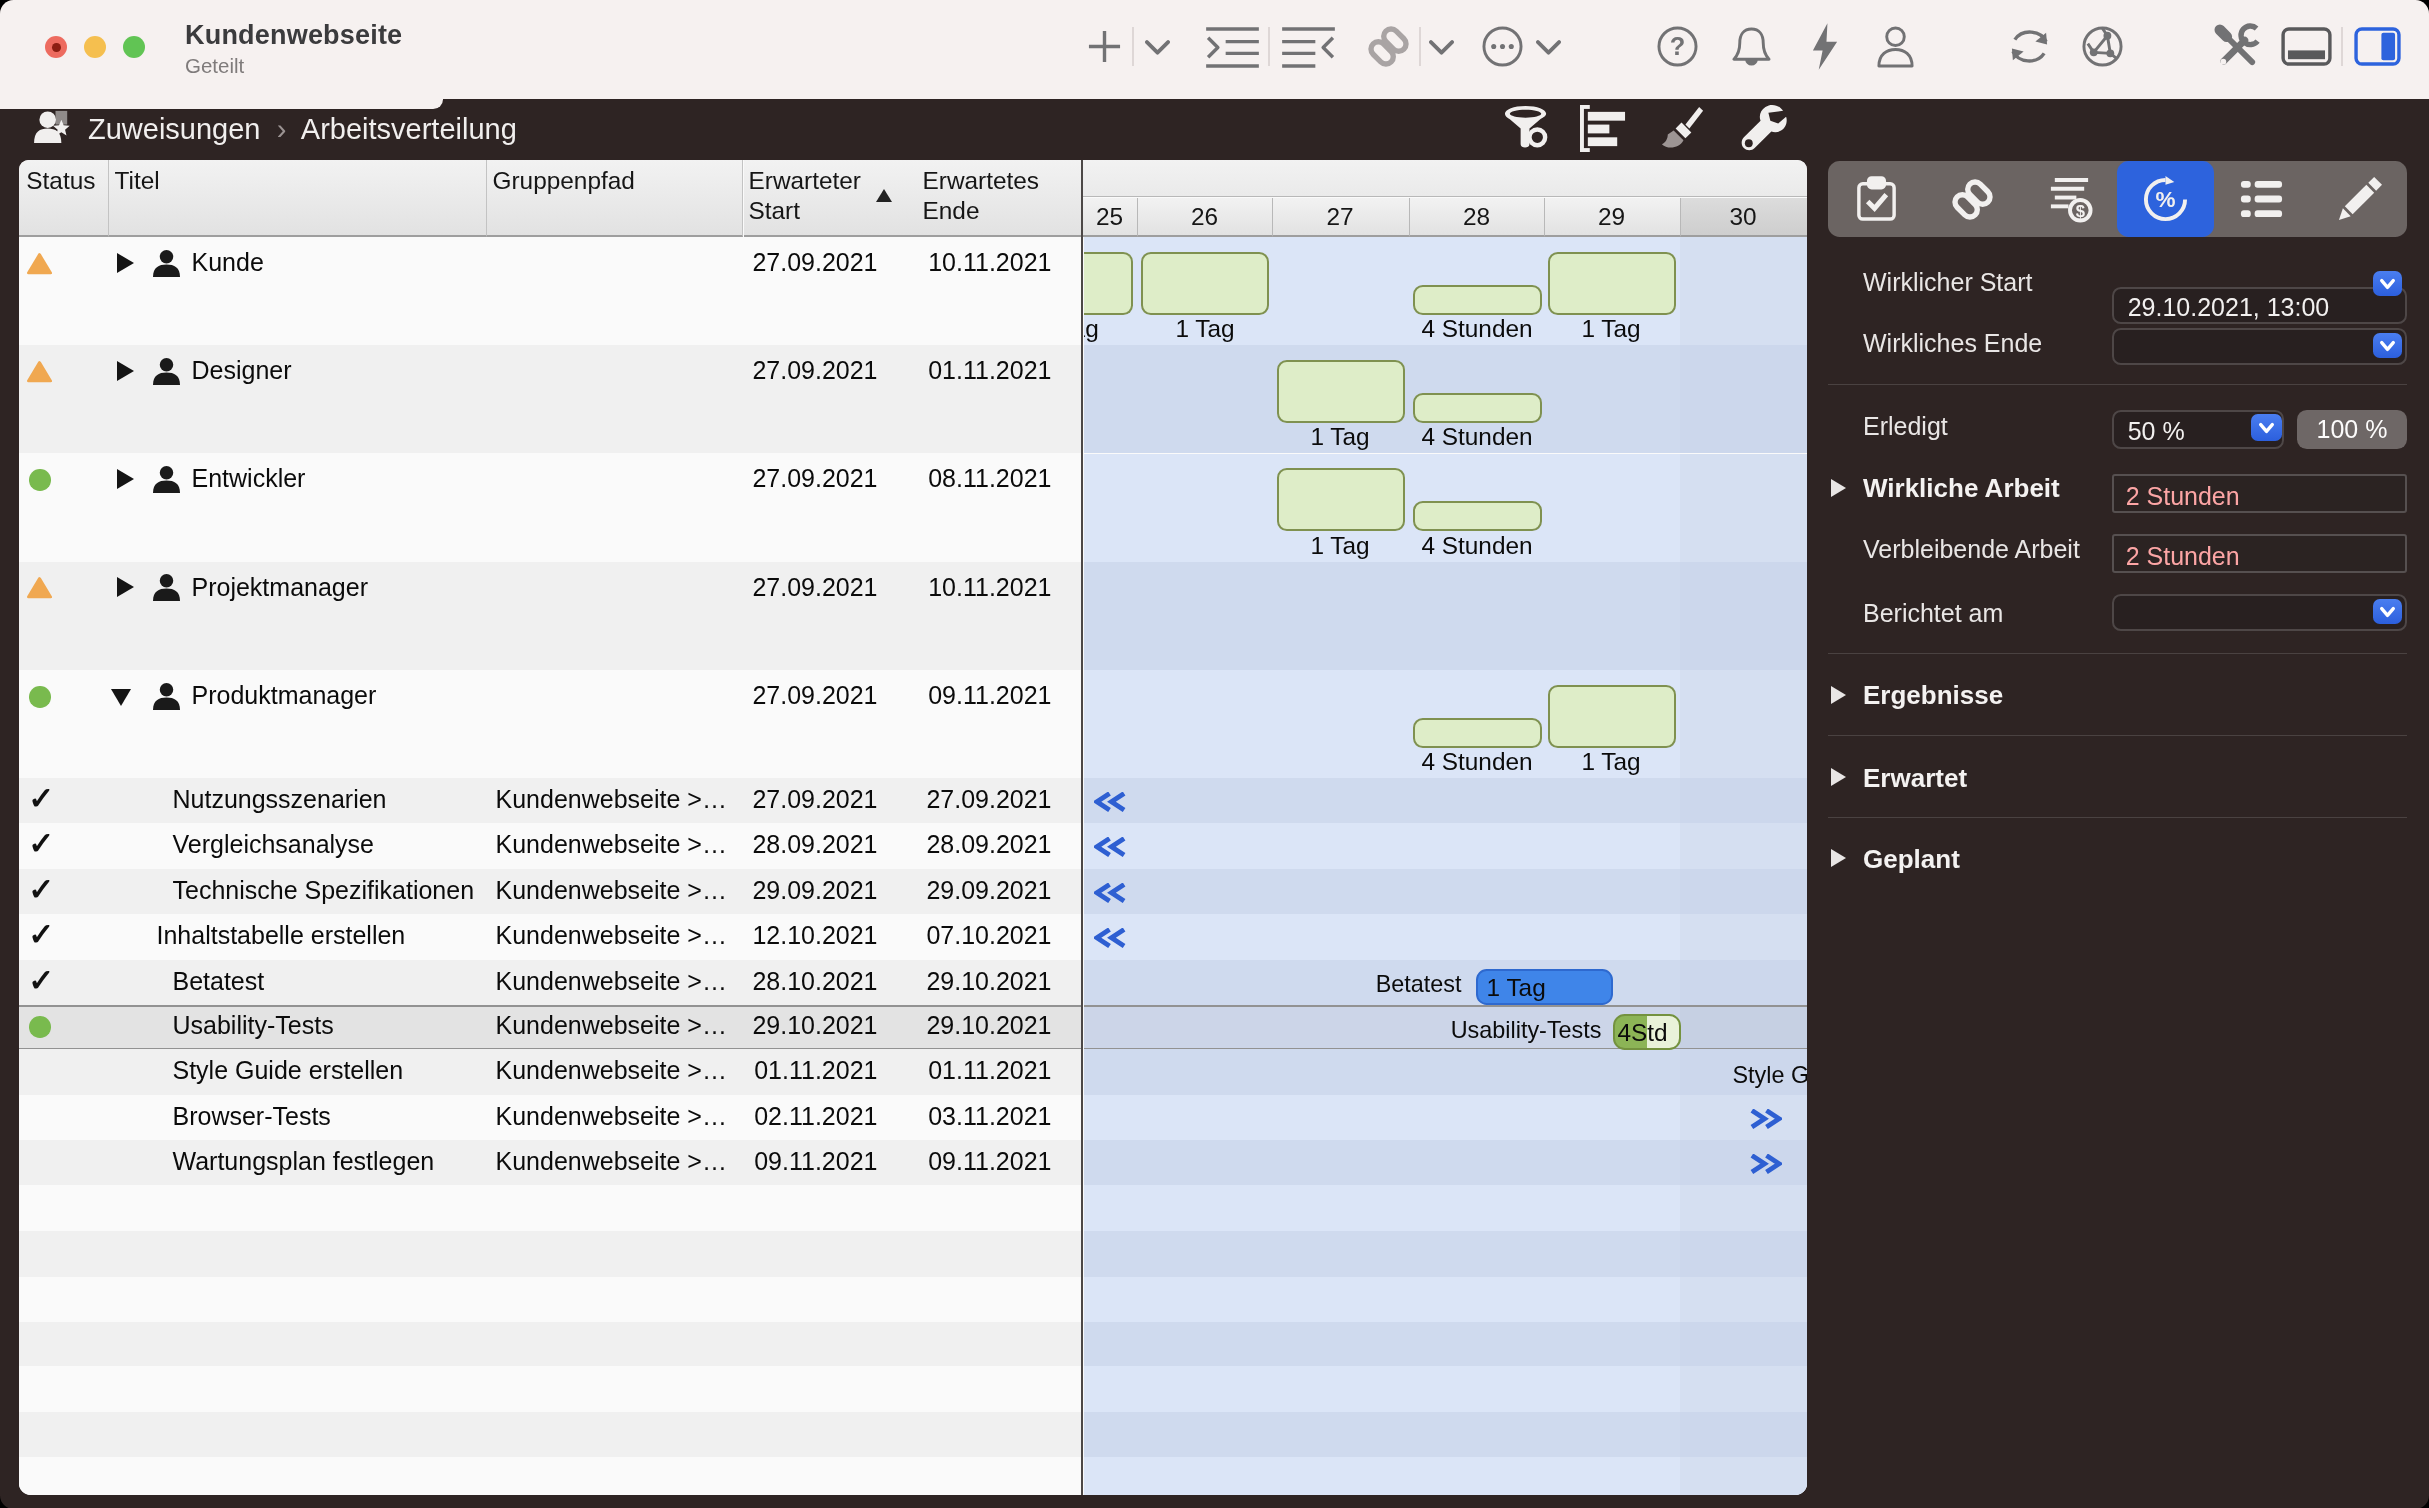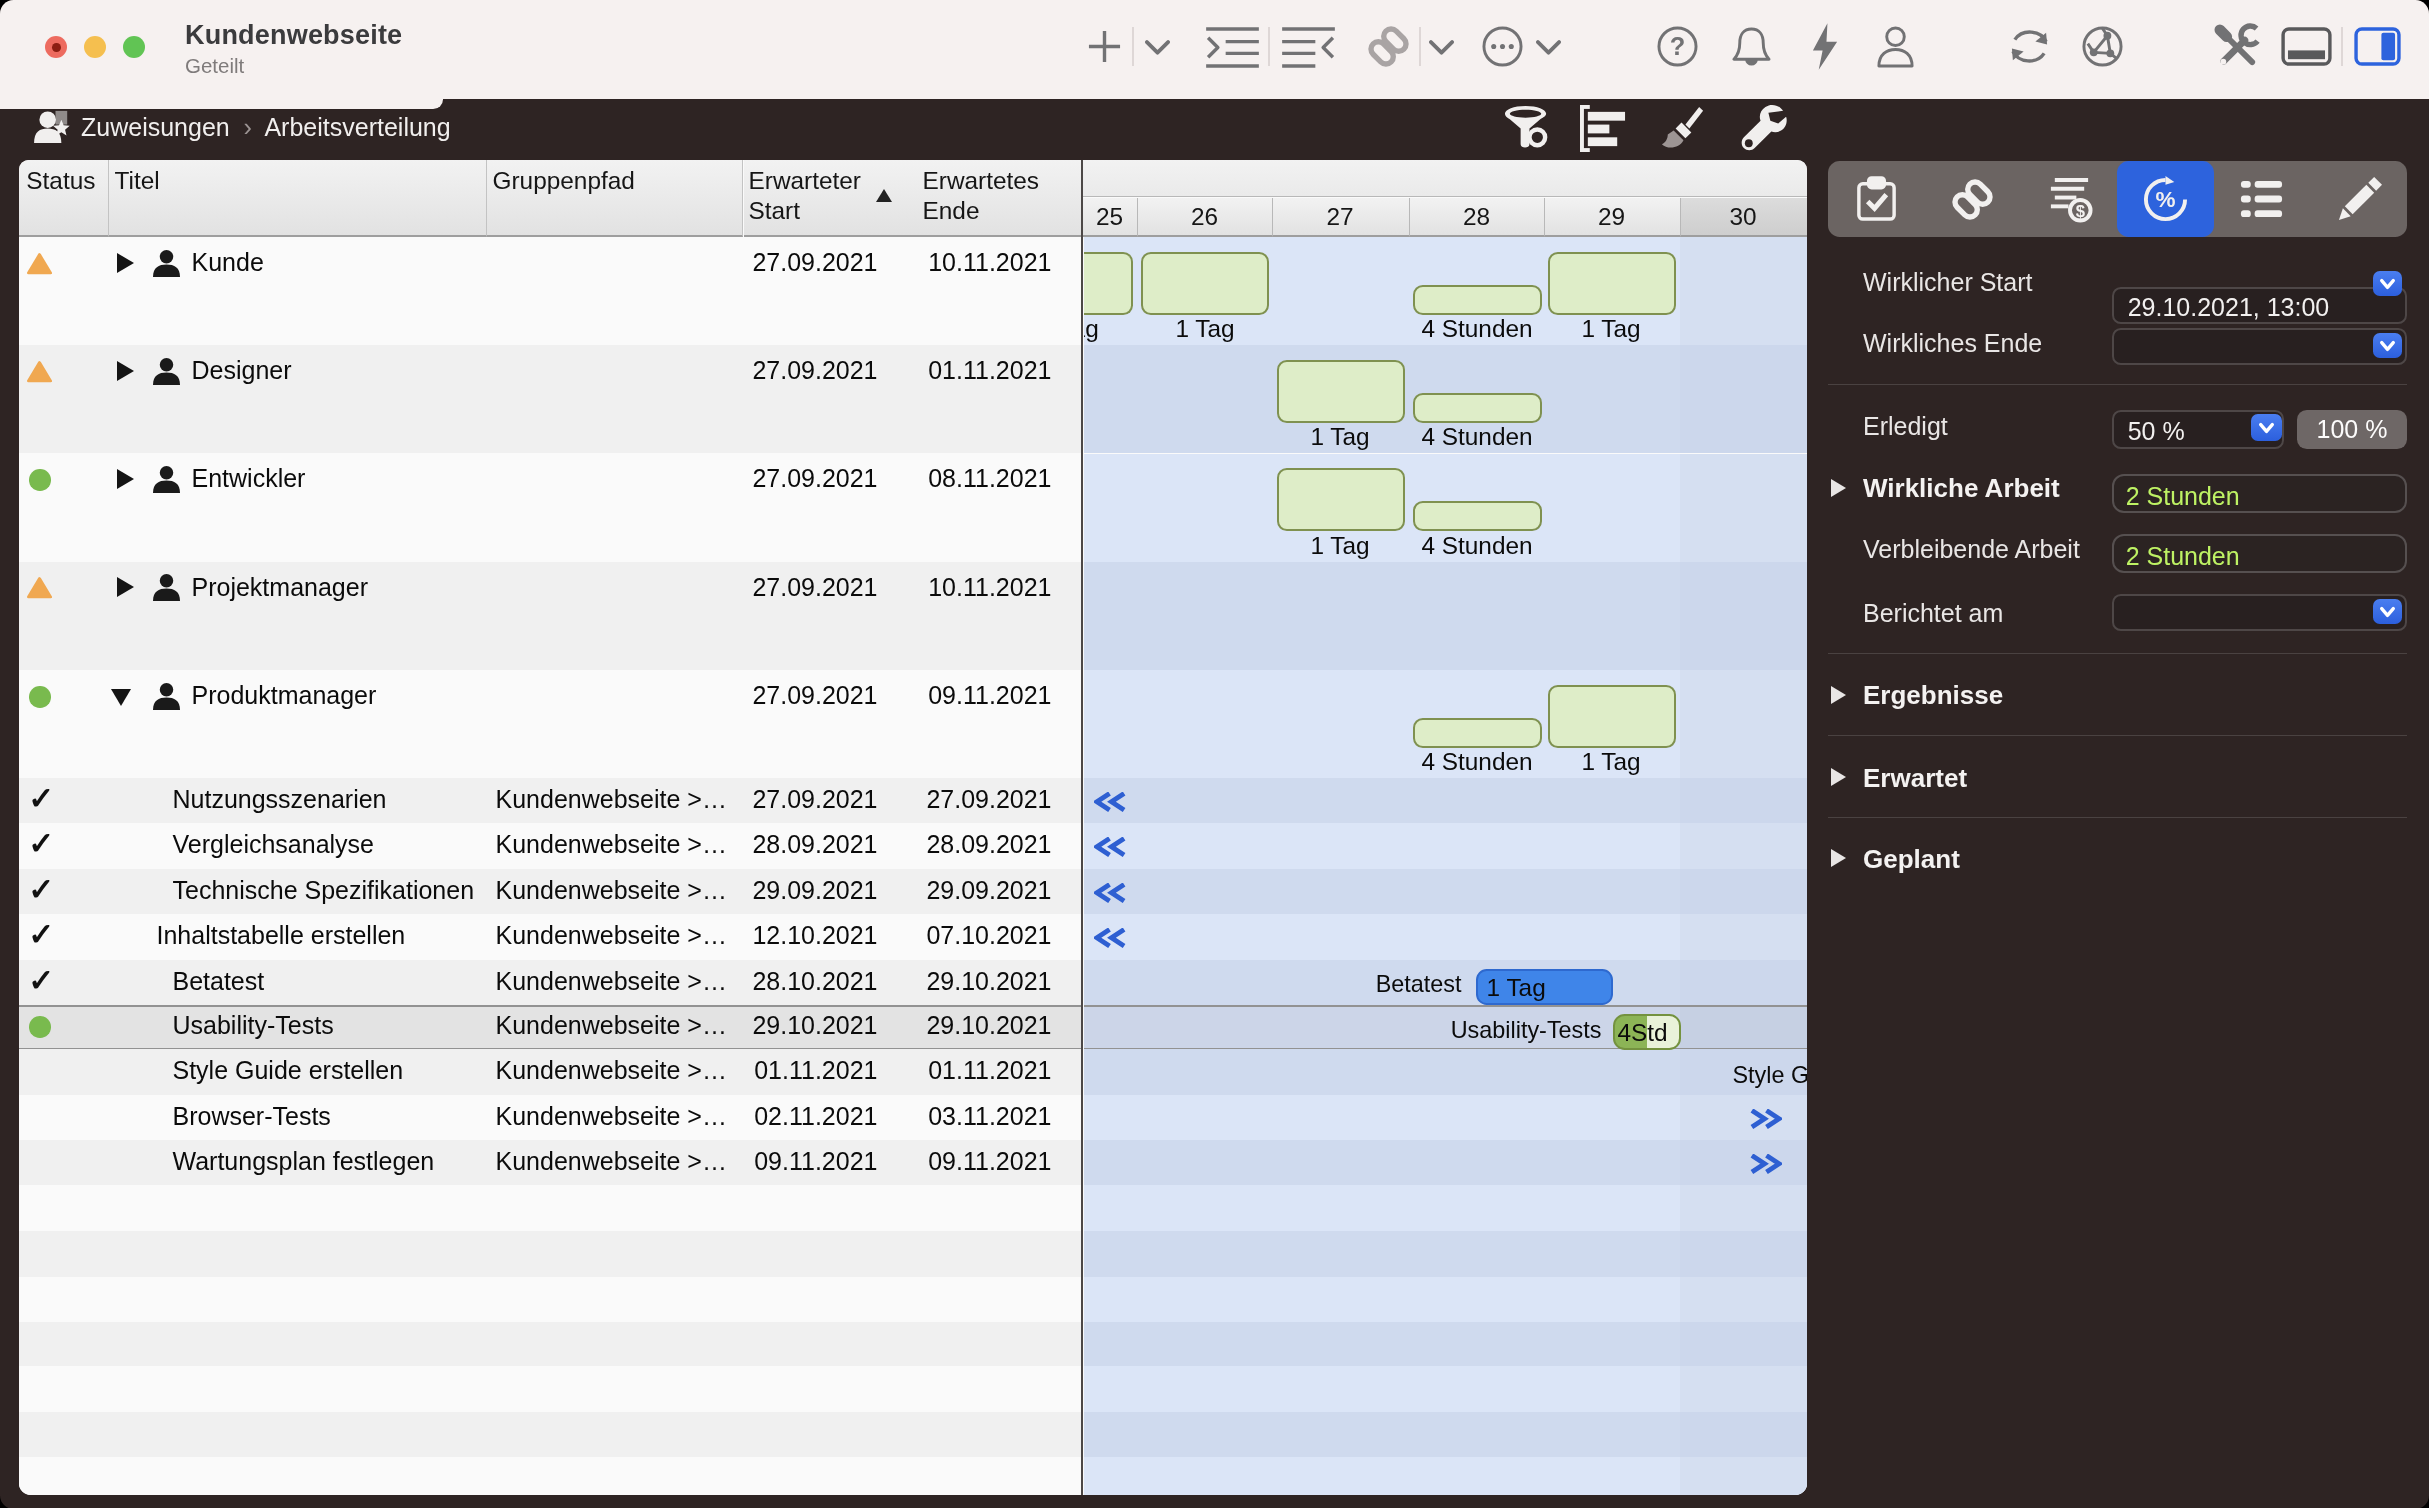--- a/index.html
+++ b/index.html
@@ -7,39 +7,39 @@
   body { font-family:"Liberation Sans", sans-serif; }
   .abs { position:absolute; }
   #win { position:absolute; left:0; top:0; width:2429px; height:1509px;
          background:#2e2423; border-radius:13.7px; overflow:hidden; }
   #titlebar { position:absolute; left:0; top:0; width:2429px; height:99px; background:#f6f1f0; }
   #titletab { position:absolute; left:0; top:99px; width:443px; height:9.8px; background:#f6f1f0; border-radius:0 0 9.8px 0; }
   .tl { position:absolute; top:36px; width:22.4px; height:22.4px; border-radius:50%; }
   #wintitle { position:absolute; left:185px; top:19.5px; font-size:27px; font-weight:bold; color:#3b3b3d; letter-spacing:0.2px;}
   #winsub   { position:absolute; left:185px; top:54px; font-size:20.5px; color:#7f7b7b; }
   .tbsep { position:absolute; top:27px; width:2px; height:39px; background:#ded7d6; }
-  #crumb { position:absolute; left:81px; top:113px; font-size:25px; color:#f1efee; }
+  #crumb { position:absolute; left:88px; top:113px; font-size:29px; color:#f1efee; }
   #content { position:absolute; left:18.5px; top:160px; width:1788px; height:1335px;
              background:#fafafa; border-radius:9.8px 9.8px 11.7px 11.7px; overflow:hidden; }
   .hcell { position:absolute; top:0; height:77px; background:linear-gradient(#f2f2f2,#e2e2e2);
            border-right:1px solid #c3c3c3; border-bottom:2px solid #9e9e9e; }
   .htext { position:absolute; font-size:24.4px; color:#161616; }
   .rowL { position:absolute; left:0; width:1062px; }
   .rowG { position:absolute; left:1065px; width:723px; }
   .wkendL { position:absolute; left:596px; top:0; height:100%; right:0; }
   #vline { position:absolute; left:1062px; top:0; width:2.9px; height:1335px; background:#4c4847; }
   .t29 { font-size:25px; color:#0b0b0b; position:absolute; white-space:nowrap; }
   .glab { font-size:24.4px; color:#0b0b0b; position:absolute; white-space:nowrap; }
   .bar { position:absolute; background:#deedc8; border:2px solid #7f9150; border-radius:9.8px; }
   .gdot { width:21.5px; height:21.5px; border-radius:50%; background:#79ba4e; position:absolute; }
   .chk { position:absolute; font-size:31px; font-weight:bold; color:#111; }
   .sblabel { position:absolute; font-size:25px; color:#e9e6e5; left:1863px; white-space:nowrap; }
   .sbbold  { position:absolute; font-size:26px; color:#f4f2f1; font-weight:bold; left:1863px; white-space:nowrap; }
   .input { position:absolute; left:2112px; width:295px; background:#282020; border:2px solid #4e4747; border-radius:8.8px; color:#f2f0ef; font-size:25px; }
-  .input2 { position:absolute; left:2112px; width:295px; background:#2b2322; border:2px solid #565050; border-radius:12px; color:#bef264; font-size:25px; }
+  .input2 { position:absolute; left:2112px; width:295px; background:#2b2322; border:2px solid #565050; border-radius:3px; color:#fca5a5; font-size:25px; }
   .bluebtn { position:absolute; width:29px; height:25px; background:linear-gradient(#4a7ef0,#2c5fdd); border-radius:6.8px; }
   .sbsep { position:absolute; left:1828px; width:579px; height:1px; background:#4a4241; }
   .sbtri { width:0; height:0; border-left:15.6px solid #e9e6e5; border-top:9.8px solid transparent; border-bottom:9.8px solid transparent; position:absolute; left:1831px; }
 </style>
 </head>
 <body>
 <div id="win">
   <div id="titlebar"></div>
   <div id="titletab"></div>
   <div class="tl" style="left:45px;background:#ed6b5f;"></div>

